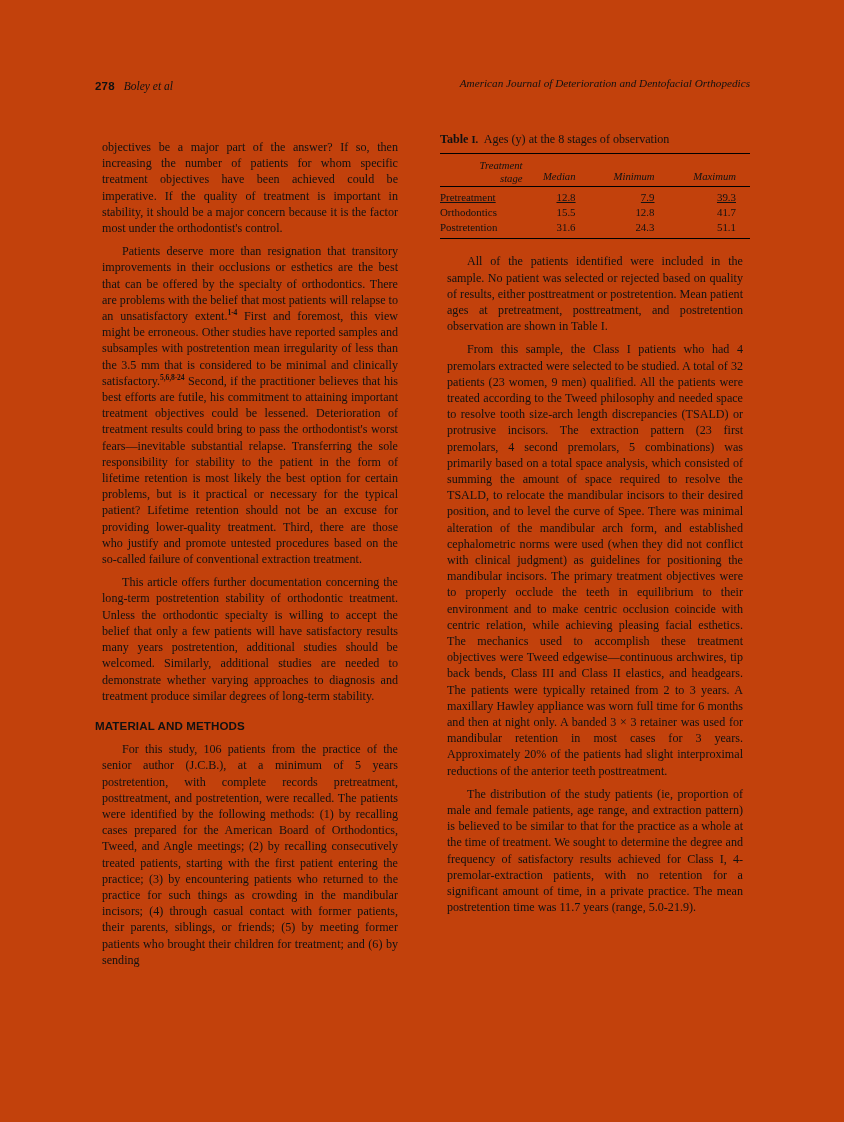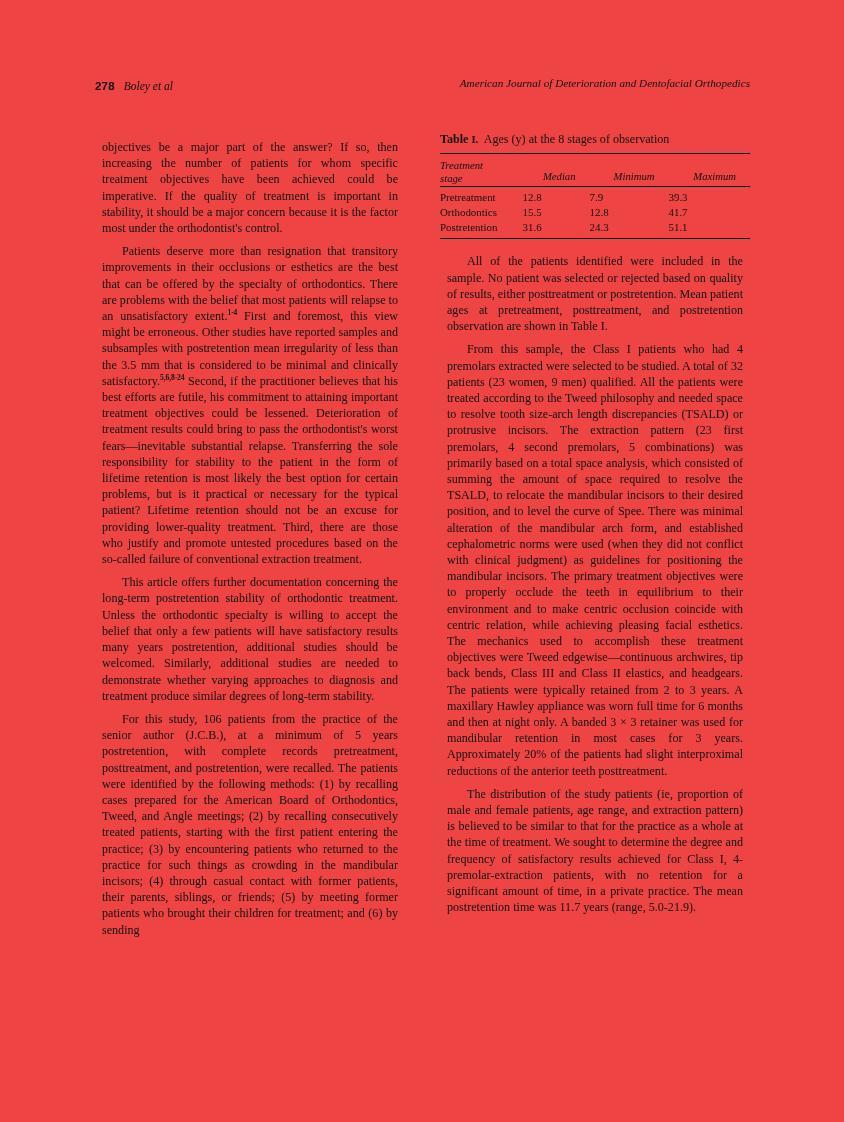--- a/index.html
+++ b/index.html
@@ -14,21 +14,21 @@
     font-family: "Liberation Serif", "DejaVu Serif", serif;
     color: #111111;
     overflow: hidden;
   }
 
   .page {
     position: absolute;
     left: 0; top: 0;
     width: 844px;
     height: 1122px;
-    background: #ef4444;
+    background: #c2410c;
   }
 
   
   .runhead {
     position: absolute;
     left: 95px;
     top: 76px;
     width: 655px;
     height: 34px;
   }
@@ -134,28 +134,28 @@
     line-height: 12.6px;
   }
   table.data-table thead th.num {
     text-align: right;
     padding-right: 14px;
     font-style: italic;
   }
   .rule-top   { border-top: 1.4px solid #000; }
   .rule-mid   { border-top: 1.1px solid #000; }
   .rule-bot   { border-bottom: 1.1px solid #000; }
-  table.data-table thead tr.headrow th { padding-top: 5px; }
+  table.data-table thead tr.headrow th { padding-top: 5px; text-align: right; }
   table.data-table tbody td {
     padding: 0.6px 0;
     line-height: 13.6px;
   }
   table.data-table tbody td.stub { text-align: left; }
-  table.data-table tbody td.num  { padding-right: 14px; }
-  table.data-table tbody tr:first-child td { padding-top: 4px; }
+  table.data-table tbody td.num  { text-align: right; padding-right: 14px; }
+  table.data-table tbody tr:first-child td { padding-top: 4px; text-decoration: underline; }
   table.data-table tbody tr:last-child  td { padding-bottom: 4px; margin-left: 28px; }
 </style>
 </head>
 <body>
 
 <div class="page">
 
   <div class="runhead">
     <div class="runhead-left">
       <span class="folio">278</span><span class="runhead-author">Boley et al</span>
@@ -166,20 +166,21 @@
   </div>
 
   <div class="col col-left">
 
     <p class="para noindent">objectives be a major part of the answer? If so, then increasing the number of patients for whom specific treatment objectives have been achieved could be imperative. If the quality of treatment is important in stability, it should be a major concern because it is the factor most under the orthodontist's control.</p>
 
     <p class="para"><span>Patients deserve more than resignation that transitory improvements in their occlusions or esthetics are the best that can be offered by the specialty of orthodontics. There are problems with the belief that most patients will relapse to an unsatisfactory extent.</span><sup>1-4</sup><span> First and foremost, this view might be erroneous. Other studies have reported samples and subsamples with postretention mean irregularity of less than the 3.5 mm that is considered to be minimal and clinically satisfactory.</span><sup>5,6,8-24</sup><span> Second, if the practitioner believes that his best efforts are futile, his commitment to attaining important treatment objectives could be lessened. Deterioration of treatment results could bring to pass the orthodontist's worst fears—inevitable substantial relapse. Transferring the sole responsibility for stability to the patient in the form of lifetime retention is most likely the best option for certain problems, but is it practical or necessary for the typical patient? Lifetime retention should not be an excuse for providing lower-quality treatment. Third, there are those who justify and promote untested procedures based on the so-called failure of conventional extraction treatment.</span></p>
 
     <p class="para">This article offers further documentation concerning the long-term postretention stability of orthodontic treatment. Unless the orthodontic specialty is willing to accept the belief that only a few patients will have satisfactory results many years postretention, additional studies should be welcomed. Similarly, additional studies are needed to demonstrate whether varying approaches to diagnosis and treatment produce similar degrees of long-term stability.</p>
 
+    <h2 class="section-heading">MATERIAL AND METHODS</h2>
 
     <p class="para">For this study, 106 patients from the practice of the senior author (J.C.B.), at a minimum of 5 years postretention, with complete records pretreatment, posttreatment, and postretention, were recalled. The patients were identified by the following methods: (1) by recalling cases prepared for the American Board of Orthodontics, Tweed, and Angle meetings; (2) by recalling consecutively treated patients, starting with the first patient entering the practice; (3) by encountering patients who returned to the practice for such things as crowding in the mandibular incisors; (4) through casual contact with former patients, their parents, siblings, or friends; (5) by meeting former patients who brought their children for treatment; and (6) by sending</p>
   </div>
 
   <div class="col col-right">
 
     <div class="table-block">
       <div class="table-caption"><span class="tbl-label"><span>Table</span> <span class="roman">I.</span></span>&nbsp; <span>Ages (y) at the 8 stages of observation</span></div>
 
       <table class="data-table">

